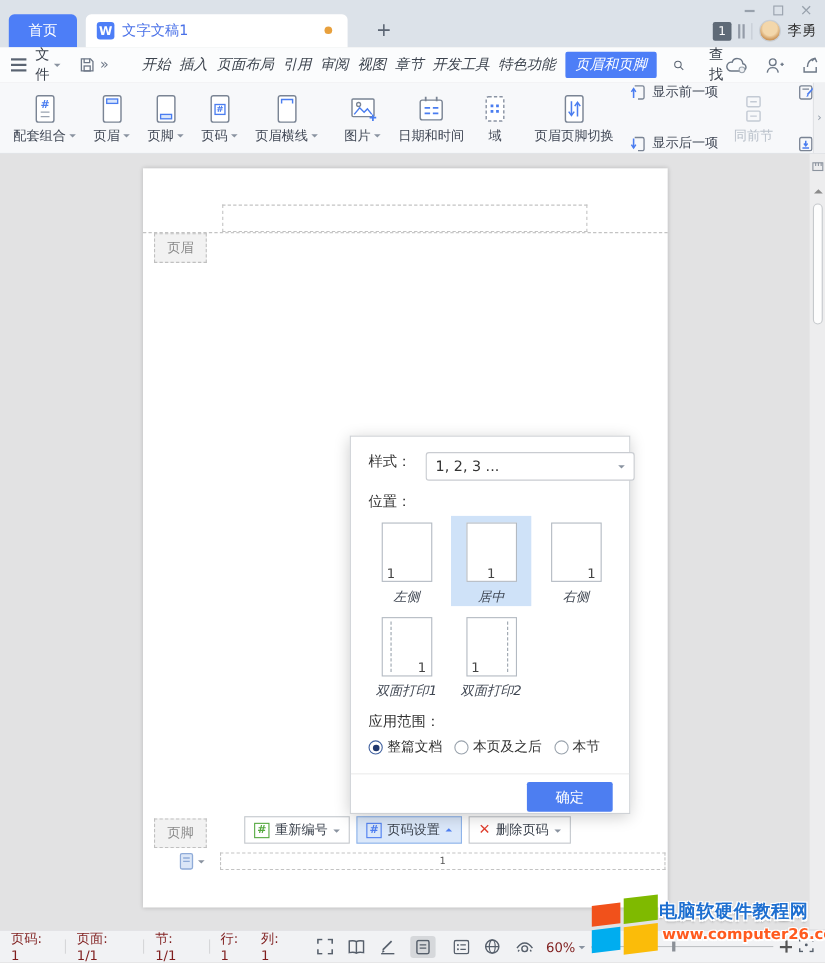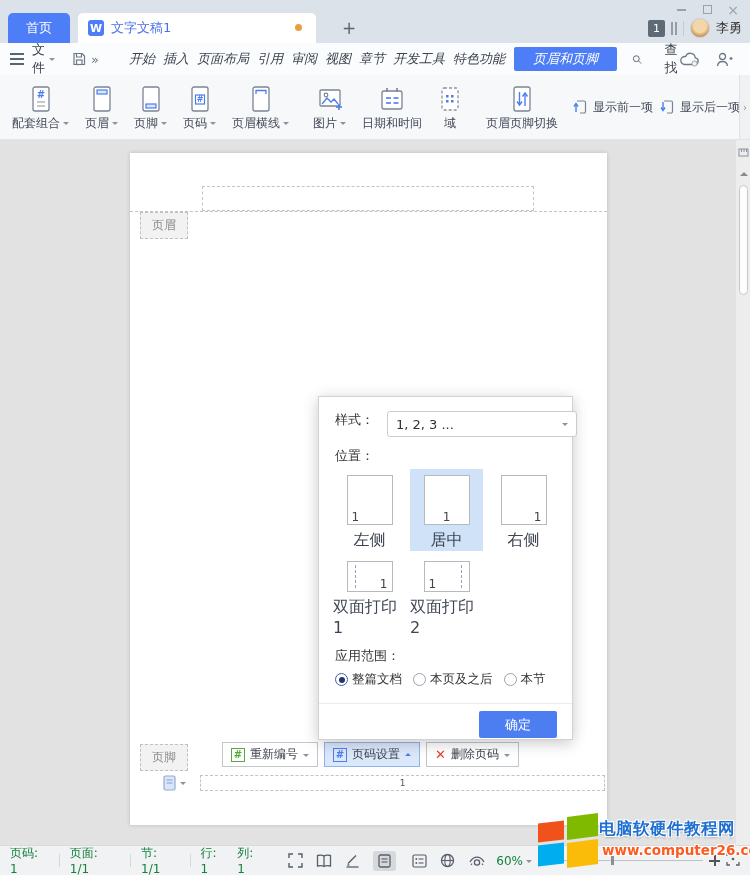--- a/index.html
+++ b/index.html
@@ -32,36 +32,36 @@
   .hamb { display:inline-flex; flex-direction:column; gap:3px; margin-right:8px; cursor:pointer; }
   .hamb i { width:14px; height:2px; background:#5a6472; }
   .mfile { display:flex; align-items:center; gap:4px; cursor:pointer; }
   .car-d { width:0; height:0; border:3.5px solid transparent; border-top-color:#8a93a0; margin-top:4px; }
   .car-u { width:0; height:0; border:3.5px solid transparent; border-bottom-color:#4d7ef1; margin-bottom:3px; }
   .mdiv { width:1px; height:16px; background:#e0e3e8; margin:0 8px; }
   .micon { display:flex; align-items:center; cursor:pointer; }
   .chev2 { color:#6c7686; font-size:13px; margin:0 4px; cursor:pointer; }
   .mitems { display:flex; align-items:center; margin-left:6px; }
   .mitem { padding:3px 3px; margin:0 1px; cursor:pointer; white-space:nowrap;font-style:italic; }
-  .mitem.active { background:#4d7ef7; color:#fff; padding:3px 19px; border-radius:2px; margin-left:5px; }
+  .mitem.active { background:#4d7ef7; color:#fff; padding:3px 9px; border-radius:2px; margin-left:5px; }
   .msearch { display:flex; align-items:center; gap:20px; margin-left:14px; cursor:pointer; }
   .mright { margin-left:auto; display:flex; align-items:center; gap:16px; }
   .mright > span { cursor:pointer; display:flex; }
   .dots3 { display:inline-flex; flex-direction:column; gap:2px; }
   .dots3 i { width:3px; height:3px; border-radius:50%; background:#6d7887; }
 
   
   .ribbon { position:absolute; left:0; top:75px; width:750px; height:65px; background:#f7f8fa; border-bottom:1px solid #e2e4e7; display:flex; align-items:stretch; padding-left:4px; overflow:hidden; }
   .rgroup { display:flex; align-items:stretch; }
   .rsep { width:1px; background:#e3e5e9; margin:8px 4px; }
   .rbtn { display:flex; flex-direction:column; align-items:center; justify-content:center; padding:2px 8px; cursor:pointer; }
   .rbtn .ric { height:32px; display:flex; align-items:center; }
   .rlabel { font-size:12px; color:#414856; display:flex; align-items:center; gap:3px; white-space:nowrap; }
   .rbtn.disabled .rlabel { color:#b9c0ca; }
-  .rcol { display:flex; flex-direction:row; justify-content:space-between; gap:6px; padding:0 6px; }
+  .rcol { display:flex; flex-direction:column; justify-content:space-between; gap:6px; padding:0 6px; }
   .rrow { display:flex; align-items:center; gap:5px; font-size:12px; color:#414856; cursor:pointer; white-space:nowrap; }
   .ribbon-expand { position:absolute; right:0; top:0; bottom:0; width:11px; background:#f0f1f3; border-left:1px solid #e0e2e5; display:flex; align-items:center; justify-content:center; color:#8b95a3; font-size:10px; cursor:pointer; }
 
   
   .workspace { position:absolute; left:0; top:140px; width:750px; height:705px; background:#e2e2e3; overflow:hidden; }
   .page { position:absolute; left:130px; top:13px; width:477px; height:672px; background:#fff; box-shadow:0 0 4px rgba(0,0,0,.18); }
   .hdr-line { position:absolute; left:0; right:0; top:58px; border-top:1px dashed #c3c3c3; }
   .hdr-box { position:absolute; left:72px; top:33px; width:332px; height:25px; border:1px dashed #c3c3c3; background:#fff; }
   .zone-tag { position:absolute; left:10px; background:#f2f2f2; border:1px dashed #c0c0c0; color:#8a8a8a; font-size:12px; padding:4px 11px; }
   .tag-hdr { top:59px; }
@@ -92,32 +92,32 @@
   .dlg-pos-label { position:absolute; left:16px; top:50px; }
   .tiles { position:absolute; left:14px; top:72px; display:flex; gap:4px; }
   .tiles.row2 { top:158px; }
   .tile { width:73px; height:82px; display:flex; flex-direction:column; align-items:center; padding-top:6px; cursor:pointer; }
   .tile.selected { background:#cfe2f8; }
   .thumb { width:46px; height:54px; background:#fff; border:1px solid #b3bac2; position:relative; }
   .thumb .n { position:absolute; bottom:1px; font-size:12px; color:#444; line-height:1; }
   .n-left { left:4px; } .n-center { left:50%; transform:translateX(-50%); } .n-right { right:4px; }
   .thumb .dashv { position:absolute; top:3px; bottom:3px; border-left:1px dashed #9aa3ad; }
   .dash-left { left:7px; } .dash-right { right:7px; }
-  .tile .tl { margin-top:5px; font-size:16px; color:#3f4652; }
+  .tile .tl { margin-top:5px; font-size:12px; color:#3f4652;font-style:italic; }
   .dlg-range-label { position:absolute; left:16px; top:250px; }
   .radios { position:absolute; left:16px; top:274px; display:flex; align-items:center; gap:11px; font-size:12.5px; }
   .radio-opt { display:flex; align-items:center; gap:4px; cursor:pointer; white-space:nowrap; }
   .rdo { width:13px; height:13px; border-radius:50%; border:1px solid #9aa3ad; background:#fff; position:relative; flex:0 0 auto; }
   .rdo.checked { border-color:#41619f; }
   .rdo.checked::after { content:""; position:absolute; left:2.5px; top:2.5px; width:6px; height:6px; border-radius:50%; background:#20386e; }
   .dlg-hr { position:absolute; left:0; right:0; top:306px; border-top:1px solid #ebebeb; }
   .ok-btn { position:absolute; right:15px; top:314px; width:78px; height:27px; background:#4d7ef1; color:#fff; border:none; border-radius:2px; font-size:13px; display:flex; align-items:center; justify-content:center; cursor:pointer; font-family:inherit; }
 
   
-  .statusbar { position:absolute; left:0; top:845px; width:750px; height:30px; background:#f1f2f4; border-top:1px solid #d9dadc; display:flex; align-items:center; padding:0 10px; font-size:12px; color:#15803d; }
+  .statusbar { position:absolute; left:0; top:845px; width:750px; height:30px; background:#f1f2f4; border-top:1px solid #d9dadc; display:flex; align-items:center; padding:0 10px; font-size:12px; color:#7f1d1d; }
   .ssep { width:1px; height:13px; background:#d6d7d9; margin:0 10px; }
   .sicons { display:flex; align-items:center; gap:13px; margin-left:24px; }
   .sicons span, .sright span { display:flex; cursor:pointer; }
   .sicon-sel { background:#d6d8db; border-radius:3px; padding:3px 5px; }
   .sright { display:flex; align-items:center; gap:13px; margin-left:16px; }
   .zoomer { display:flex; align-items:center; gap:6px; margin-left:10px; }
   .zoom-val { display:flex; align-items:center; gap:3px; cursor:pointer; }
   .zminus { width:11px; height:2px; background:#555; cursor:pointer; }
   .ztrack { width:148px; height:1px; background:#bfc2c5; position:relative; }
   .ztrack::after { content:""; position:absolute; left:56px; top:-4px; width:3px; height:9px; background:#8b9097; }

